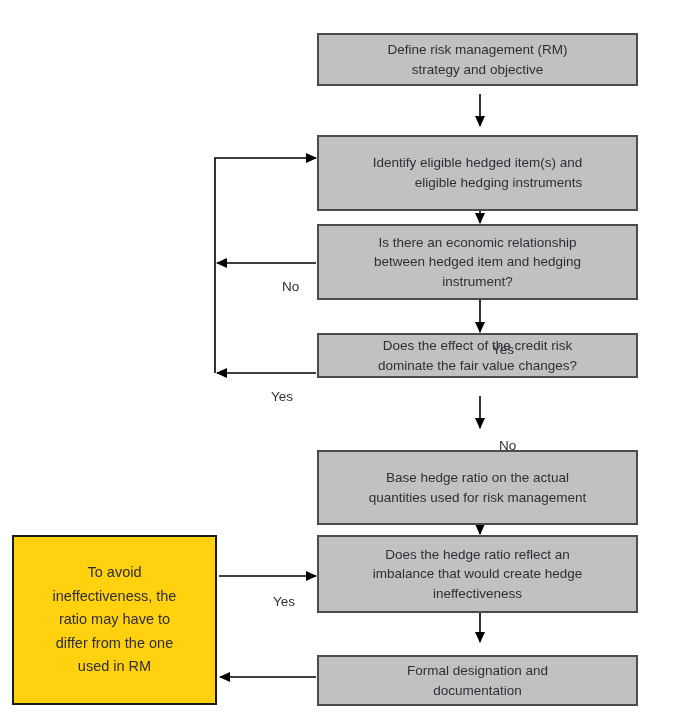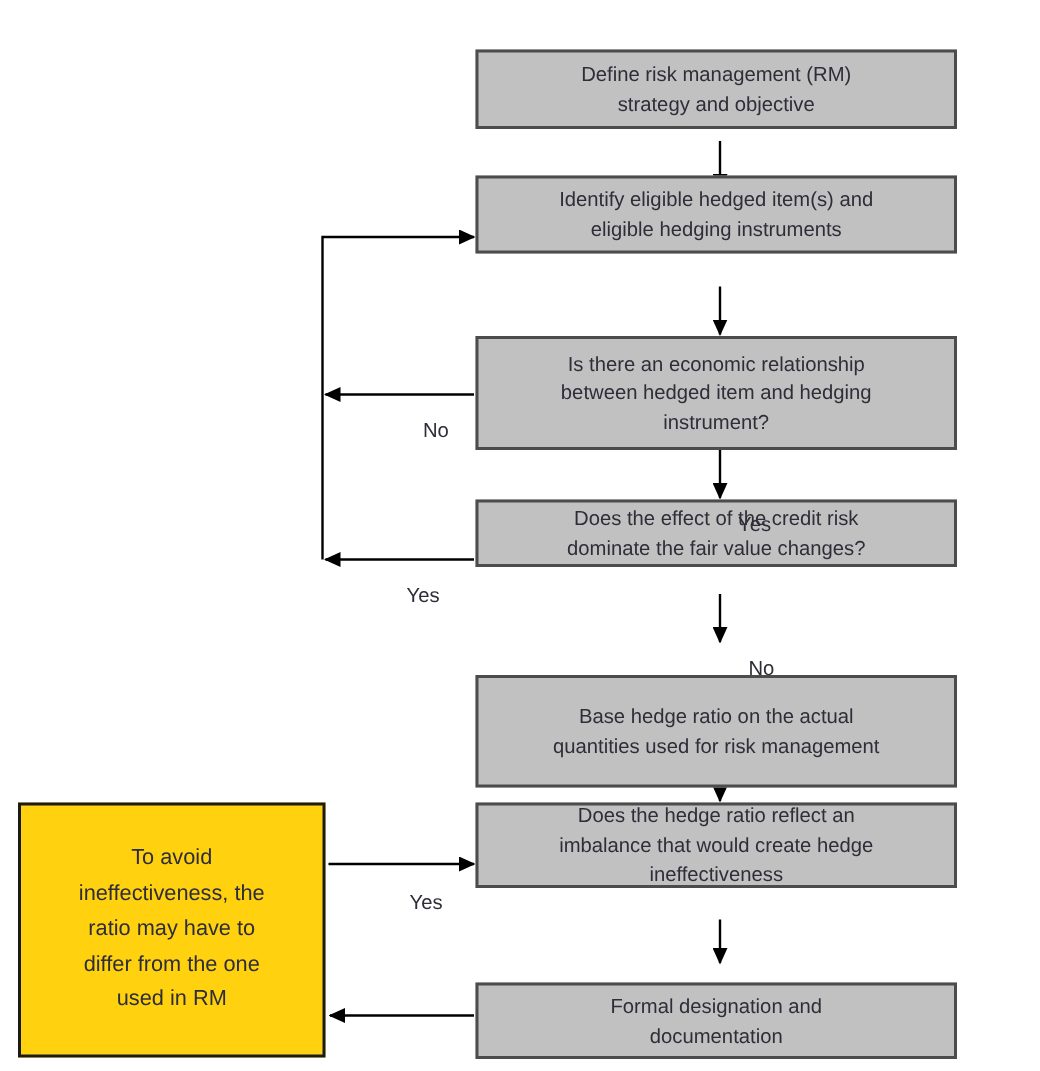--- a/index.html
+++ b/index.html
@@ -87,34 +87,34 @@
     <line x1="316" y1="373" x2="217" y2="373" marker-end="url(#ah)"></line>
     <polyline points="215,373 215,158 316,158" marker-end="url(#ah)"></polyline>
 
     <line x1="219" y1="576" x2="316" y2="576" marker-end="url(#ah)"></line>
     <line x1="316" y1="677" x2="220" y2="677" marker-end="url(#ah)"></line>
   </svg>
 
   <div class="node" style="top:33px;height:53px;">Define risk management (RM)
 strategy and objective</div>
 
-  <div class="node" style="top:117px;height:52px;">Identify eligible hedged item(s) and
+  <div class="node" style="top:135px;height:76px;text-align:right;">Identify eligible hedged item(s) and
 eligible hedging instruments</div>
 
   <div class="node" style="top:224px;height:76px;">Is there an economic relationship
 between hedged item and hedging
 instrument?</div>
 
   <div class="node" style="top:333px;height:45px;">Does the effect of the credit risk
 dominate the fair value changes?</div>
 
   <div class="node" style="top:450px;height:75px;">Base hedge ratio on the actual
 quantities used for risk management</div>
 
-  <div class="node" style="top:535px;height:57px;">Does the hedge ratio reflect an
+  <div class="node" style="top:535px;height:78px;">Does the hedge ratio reflect an
 imbalance that would create hedge
 ineffectiveness</div>
 
   <div class="node" style="top:643px;height:51px;margin-top:12px;">Formal designation and
 documentation</div>
 
   <div class="node note" style="top:535px;height:170px;">To avoid
 ineffectiveness, the
 ratio may have to
 differ from the one

